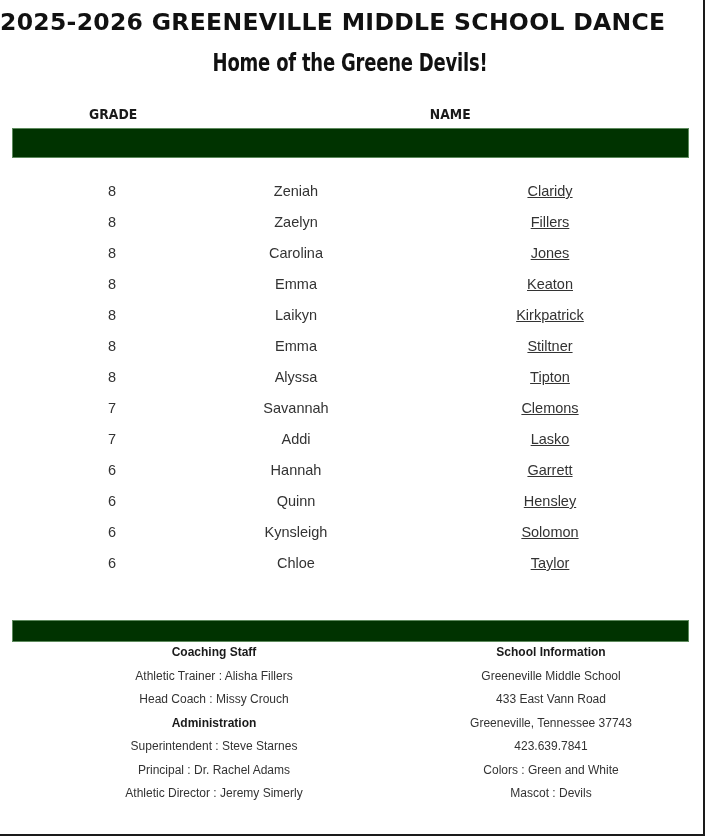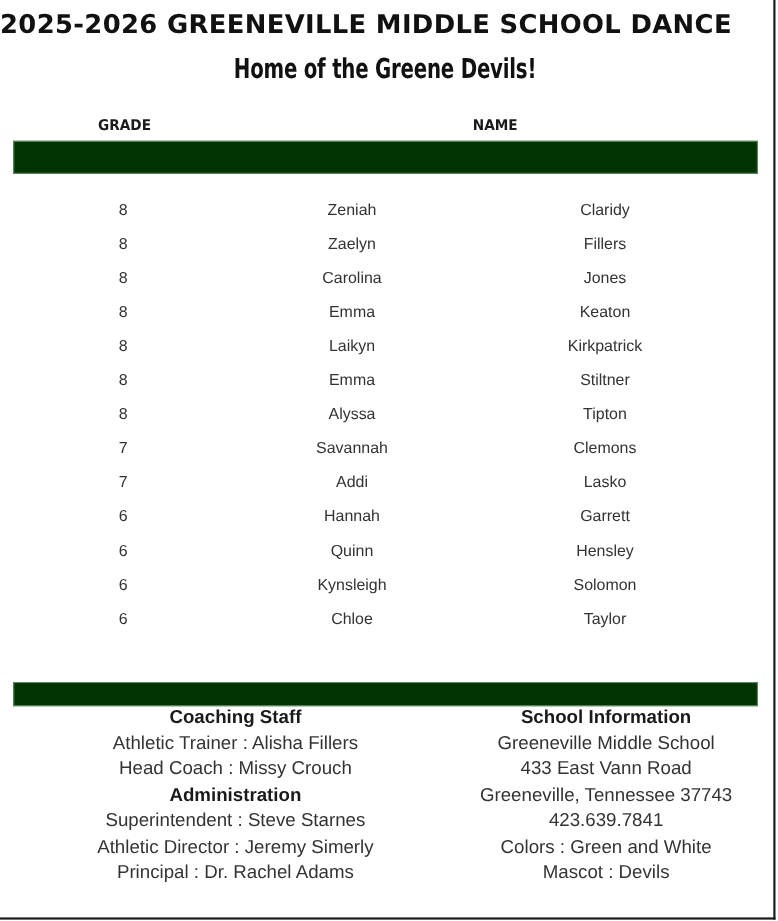--- a/index.html
+++ b/index.html
@@ -24,23 +24,23 @@
       font-weight: bold; font-size: 13.5px; color: #1a1a1a; transform: scaleX(0.92);
     }
     .green-bar {
       position: absolute; left: 12px; width: 677px; background: #003300;
       border: 1px solid #5d8a5d;
     }
     .roster { position: absolute; left: 0; top: 183px; width: 700px; }
     .row { position: relative; height: 31px; font-size: 14.5px; color: #333; }
     .row span { position: absolute; top: 0; text-align: center; }
     .c-grade { left: 72px; width: 80px; }
-    .c-first { left: 240px; width: 160px; }
-    .c-last { left: 470px; width: 160px; }
-    .footer-col { position: absolute; top: 643px; width: 300px; text-align: center; font-size: 17px; color: #333; }
+    .c-first { left: 216px; width: 160px; }
+    .c-last { left: 470px; width: 160px; text-decoration: underline; }
+    .footer-col { position: absolute; top: 643px; width: 300px; text-align: center; font-size: 12px; color: #333; }
     .footer-col div { height: 23.5px; line-height: 18px; }
     .footer-col .hd { font-weight: bold; color: #1a1a1a; }
     .fl { left: 64px; }
     .fr { left: 401px; }
   </style>
 </head>
 <body>
 
 <div class="page-frame"></div>
 
@@ -121,22 +121,22 @@
 </div>
 
 <div class="green-bar" style="top:620px;height:22px;"></div>
 
 <div class="footer-col fl">
   <div class="hd">Coaching Staff</div>
   <div>Athletic Trainer : Alisha Fillers</div>
   <div>Head Coach : Missy Crouch</div>
   <div class="hd">Administration</div>
   <div>Superintendent : Steve Starnes</div>
+  <div>Principal : Dr. Rachel Adams</div>
   <div>Athletic Director : Jeremy Simerly</div>
-  <div>Principal : Dr. Rachel Adams</div>
 </div>
 
 <div class="footer-col fr">
   <div class="hd">School Information</div>
   <div>Greeneville Middle School</div>
   <div>433 East Vann Road</div>
   <div>Greeneville, Tennessee 37743</div>
   <div>423.639.7841</div>
   <div>Colors : Green and White</div>
   <div>Mascot : Devils</div>

